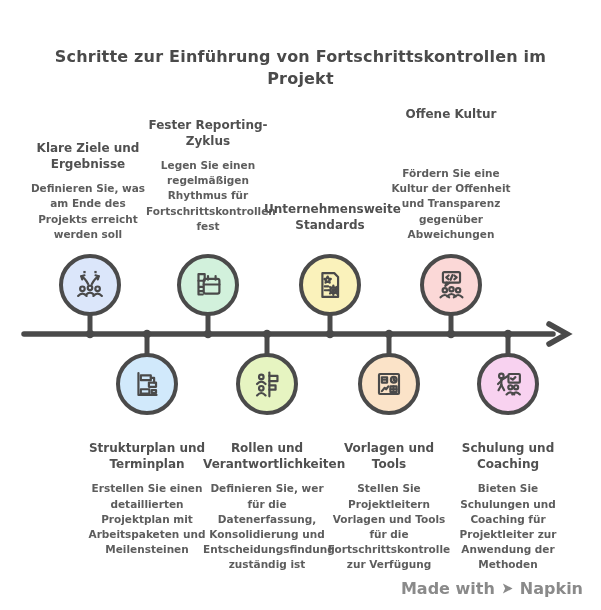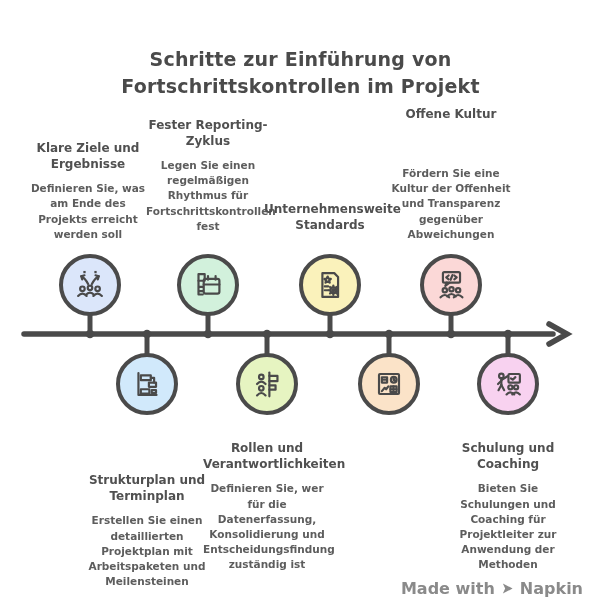--- a/index.html
+++ b/index.html
@@ -2,21 +2,21 @@
 <html><head>
 <meta charset="utf-8">
 <style>
   html,body{margin:0;padding:0;background:#fff;}
   .canvas{
     position:relative;width:601px;height:610px;background:#ffffff;overflow:hidden;
     font-family:"DejaVu Sans","Liberation Sans",sans-serif;color:#525252;
   }
   .title{
     position:absolute;top:46px;left:30px;width:541px;text-align:center;
-    font-size:19px;font-weight:bold;line-height:1.4;color:#4a4a4a;letter-spacing:.2px;
+    font-size:16px;font-weight:bold;line-height:1.4;color:#4a4a4a;letter-spacing:.2px;
   }
   .timeline-svg{position:absolute;left:0;top:0;width:601px;height:610px;}
   .step-circle{
     position:absolute;width:54px;height:54px;border:4px solid #4a4a4a;border-radius:50%;
     display:flex;align-items:center;justify-content:center;box-sizing:content-box;
   }
   .step-text{position:absolute;display:flex;flex-direction:column;text-align:center;}
   .step-text.top{justify-content:flex-end;height:134px;}
   .step-heading{font-size:12px;font-weight:bold;color:#505050;line-height:1.35;margin-bottom:9px;}
   .step-desc{font-size:10.5px;font-weight:bold;color:#5d5d5d;line-height:1.45;}
@@ -155,21 +155,21 @@
       <g class="icon-stroke">
         <path d="M11 8.5 V31.5 H30"></path>
         <rect x="13.5" y="11" width="10.5" height="5"></rect>
         <path d="M24 13.5 H27.5 V18.5"></path>
         <rect x="22" y="18.5" width="7.5" height="4.5"></rect>
         <rect x="13.5" y="25.5" width="9" height="4.5"></rect>
         <rect x="25" y="26.5" width="4.5" height="3"></rect>
       </g>
     </svg>
   </div>
-  <div class="step-text" style="left:85px;top:440px;width:124px;margin-top:32px;">
+  <div class="step-text" style="left:85px;top:440px;width:124px;">
     <div class="step-heading">Strukturplan und Terminplan</div>
     <div class="step-desc">Erstellen Sie einen detaillierten Projektplan mit Arbeitspaketen und Meilensteinen</div>
   </div>
 
   <div class="step-circle" style="left: 236px; top: 353px; background-color: rgb(230, 244, 193);">
     <svg width="38" height="38" viewBox="0 0 40 40">
       <g class="icon-stroke">
         <path d="M22.5 8 V33"></path>
         <path d="M22.5 11.5 H31 V17 H22.5"></path>
         <path d="M22.5 21.5 H29 V26 H22.5"></path>
@@ -193,20 +193,24 @@
         <path d="M14 15.5 H16.5"></path>
         <circle cx="25" cy="15.5" r="3"></circle>
         <path d="M25 15.5 L25 13"></path>
         <path d="M25 15.5 L27 16.8"></path>
         <path d="M12.5 27.5 L15.5 24 L17 25.5 L19.3 22.5"></path>
         <rect x="21.5" y="22.5" width="6.5" height="6"></rect>
         <path d="M21.5 25.5 H28"></path>
         <path d="M24.7 22.5 V28.5"></path>
       </g>
     </svg>
+  </div>
+  <div class="step-text" style="left:325px;top:440px;width:128px;">
+    <div class="step-heading">Vorlagen und Tools</div>
+    <div class="step-desc">Stellen Sie Projektleitern Vorlagen und Tools für die Fortschrittskontrolle zur Verfügung</div>
   </div>
 
   <div class="step-circle" style="left: 477px; top: 353px; background-color: rgb(248, 210, 240);">
     <svg width="38" height="38" viewBox="0 0 40 40">
       <g class="icon-stroke">
         <rect x="20.5" y="9.5" width="12" height="9" rx="1"></rect>
         <path d="M23 14 L25 15.5 L27.8 12.8"></path>
         <circle cx="13" cy="11.5" r="2.4"></circle>
         <path d="M13 14.5 V21"></path>
         <path d="M13 16 L19.5 11.8"></path>

